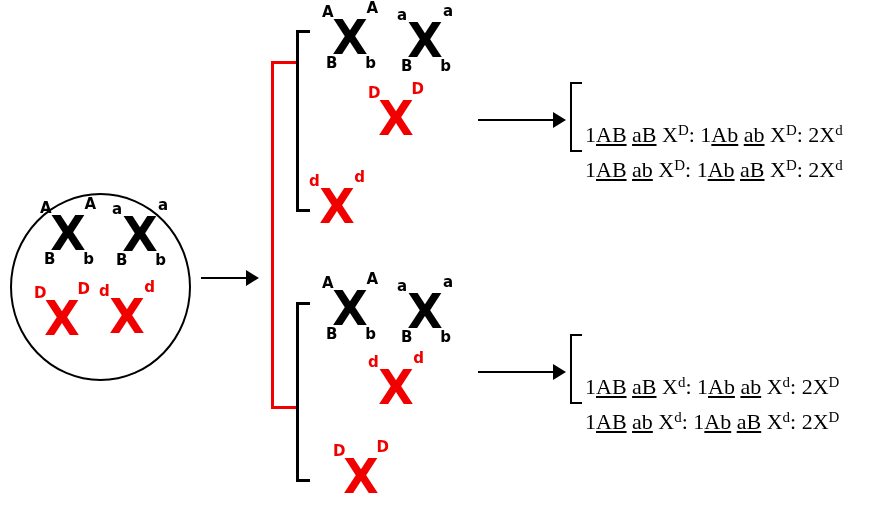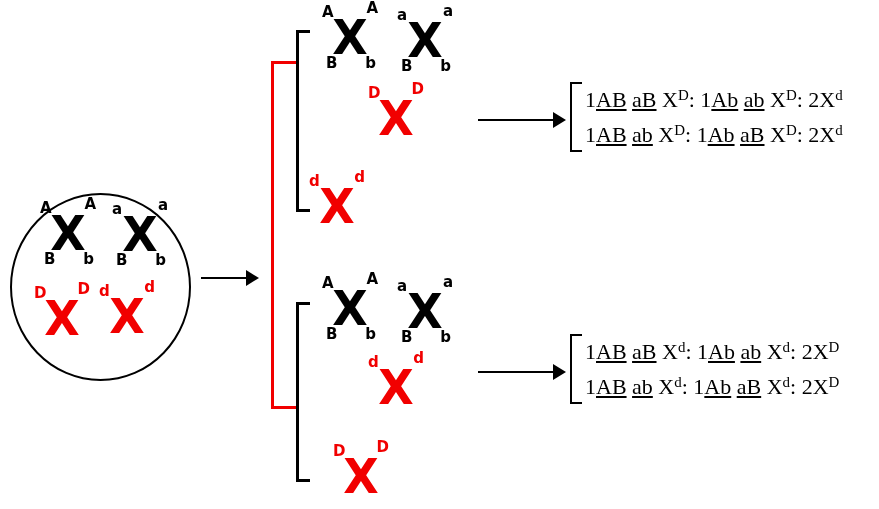--- a/index.html
+++ b/index.html
@@ -31,21 +31,21 @@
                     border-top:2px solid var(--black);
                     border-bottom:2px solid var(--black); }
 
   .arrow { position:absolute; height:16px; }
   .arrow .shaft { position:absolute; left:0; right:9px; top:7px; height:2px; background:var(--black); }
   .arrow .head  { position:absolute; right:0; top:0; width:0; height:0;
                   border-left:13px solid var(--black);
                   border-top:8px solid transparent; border-bottom:8px solid transparent; }
 
   .result-line { position:absolute; font-family:"Liberation Serif", serif; font-size:22px;
-                 line-height:30px; color:var(--black); white-space:nowrap; }
+                 line-height:30px; color:var(--black); white-space:nowrap;margin-top:35px; }
   .result-line .u   { text-decoration:underline; text-underline-offset:2px; }
   .result-line .sup { font-size:68%; position:relative; top:-0.45em; }
 </style>
 </head>
 <body>
 
 <div class="canvas">
 
   <div class="cell-circle"></div>
 

